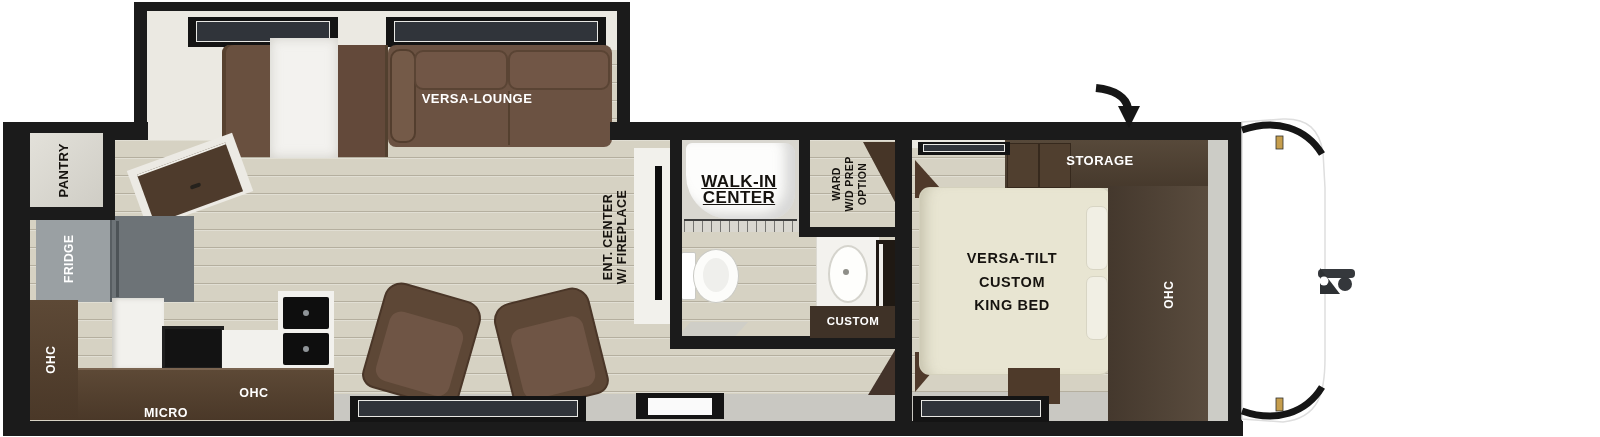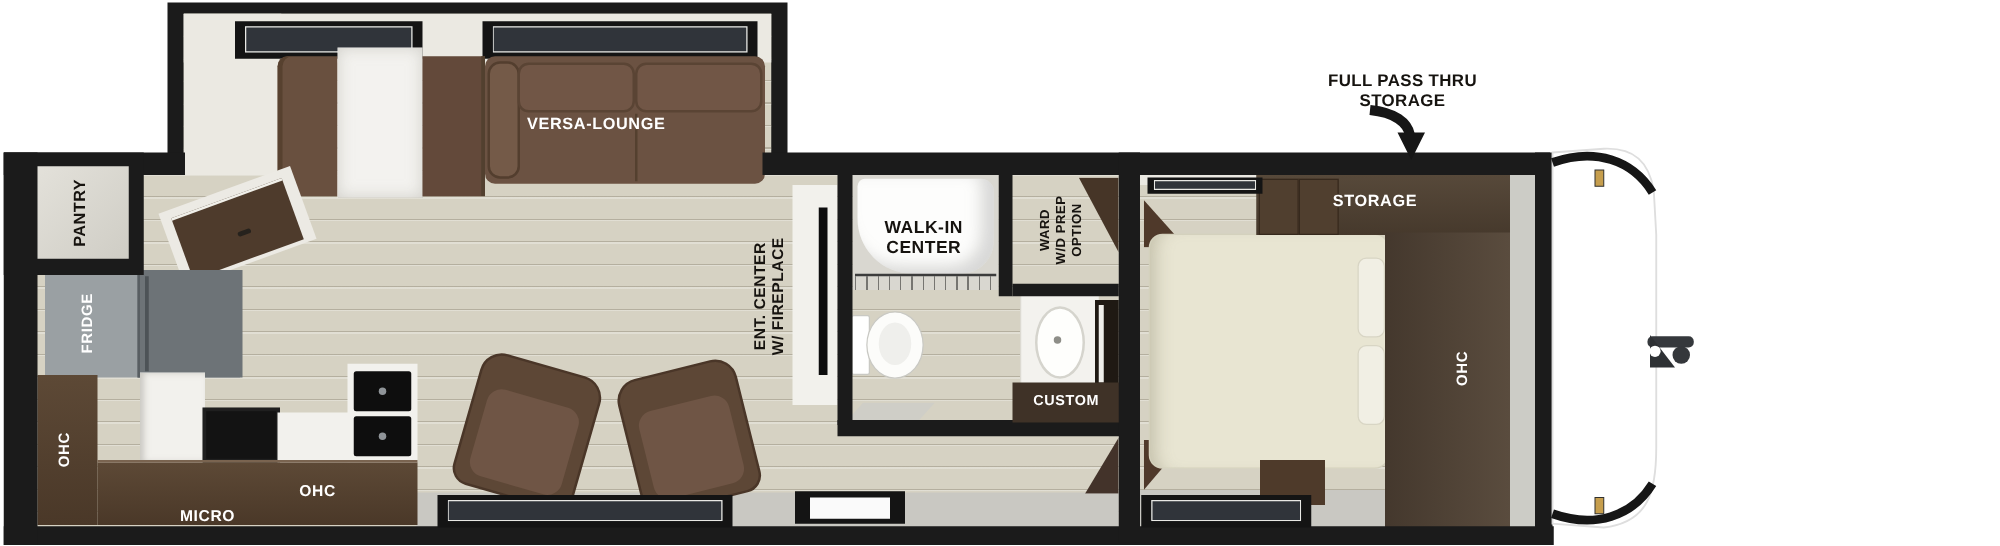--- a/index.html
+++ b/index.html
@@ -89,21 +89,21 @@
   <div class="a lbl rot" style="left:551px;top:222px;width:130px;height:30px;font-size:12.5px;">
     <span>ENT. CENTER</span><br>
     <span>W/ FIREPLACE</span>
   </div>
   <div class="a" style="left:868px;top:350px;width:27px;height:45px;background:#43332a;clip-path:polygon(100% 0,100% 100%,0 100%);"></div>
 
   <div class="a wood" style="left:670px;top:140px;width:225px;height:200px;"></div>
   <div class="a" style="left:682px;top:140px;width:117px;height:92px;background:#d9d7d0;"></div>
   <div class="a" style="left:686px;top:143px;width:109px;height:76px;background:#fdfdfc;border-radius:6px 10px 26px 44px;box-shadow:inset -10px -6px 12px rgba(150,150,145,.35);"></div>
   <div class="a" style="left:684px;top:219px;width:113px;height:11px;background:linear-gradient(180deg,#cfe5e1,#9fc6c2);border-top:2px solid #3c3c3c;background-image:repeating-linear-gradient(90deg,rgba(20,20,20,.5) 0 1px,rgba(0,0,0,0) 1px 9px);"></div>
-  <div class="a lbl" style="left:682px;top:174px;width:114px;font-size:14px;line-height:15.5px;">
+  <div class="a lbl" style="left:682px;top:174px;width:114px;font-size:17px;line-height:15.5px;text-decoration:underline;">
     <span>WALK-IN</span><br>
     <span>CENTER</span>
   </div>
   <div class="a" style="left:863px;top:142px;width:32px;height:60px;background:#463527;clip-path:polygon(0 0,100% 0,100% 100%);"></div>
   <div class="a lbl rot" style="left:813px;top:163px;width:76px;height:42px;font-size:10.5px;line-height:13px;">
     <span>WARD</span><br>
     <span>W/D PREP</span><br>
     <span>OPTION</span>
   </div>
   <div class="a" style="left:681px;top:252px;width:13px;height:46px;background:#ffffff;border:1px solid #c9c9c4;border-radius:2px;"></div>
@@ -120,20 +120,25 @@
   <div class="a wall" style="left:799px;top:140px;width:11px;height:97px;"></div>
   <div class="a wall" style="left:810px;top:227px;width:85px;height:10px;"></div>
   <div class="a" style="left:810px;top:306px;width:86px;height:32px;background:#3f3227;"></div>
   <div class="a wlbl" style="left:813px;top:315px;width:80px;font-size:11.5px;">CUSTOM</div>
 
   <div class="a" style="left:915px;top:160px;width:34px;height:38px;background:#4f392a;clip-path:polygon(0 0,100% 100%,0 100%);"></div>
   <div class="a" style="left:915px;top:352px;width:34px;height:40px;background:#4f392a;clip-path:polygon(0 0,100% 0,0 100%);"></div>
   <div class="a" style="left:920px;top:188px;width:190px;height:186px;background:#e8e5d2;border-radius:10px;box-shadow:inset 14px 0 14px -10px rgba(140,135,110,.4), 0 0 0 1px #d4d1bd;"></div>
   <div class="a" style="left:1086px;top:206px;width:20px;height:62px;background:#f1efe4;border:1px solid #d8d5c4;border-radius:7px;"></div>
   <div class="a" style="left:1086px;top:276px;width:20px;height:62px;background:#f1efe4;border:1px solid #d8d5c4;border-radius:7px;"></div>
+  <div class="a lbl" style="left:932px;top:247px;width:160px;font-size:14.5px;line-height:23.5px;letter-spacing:.6px;">
+    <span>VERSA-TILT</span><br>
+    <span>CUSTOM</span><br>
+    <span>KING BED</span>
+  </div>
   <div class="a" style="left:1005px;top:140px;width:203px;height:48px;background:linear-gradient(180deg,#57493a,#46392c);"></div>
   <div class="a" style="left:1007px;top:143px;width:30px;height:43px;background:#503f2f;border:1px solid #36291d;"></div>
   <div class="a" style="left:1039px;top:143px;width:30px;height:43px;background:#503f2f;border:1px solid #36291d;"></div>
   <div class="a wlbl" style="left:1040px;top:154px;width:120px;font-size:13px;">STORAGE</div>
   <div class="a" style="left:1108px;top:186px;width:100px;height:236px;background:linear-gradient(90deg,#44382d,#5a4c3e);"></div>
   <div class="a wlbl rot" style="left:1152px;top:288px;width:36px;font-size:12px;">OHC</div>
   <div class="a" style="left:1008px;top:368px;width:52px;height:36px;background:#4e3a2a;"></div>
 
   <div class="a wall" style="left:3px;top:122px;width:145px;height:18px;"></div>
   <div class="a wall" style="left:610px;top:122px;width:630px;height:18px;"></div>
@@ -166,22 +171,18 @@
     <rect x="48" y="28" width="7" height="13" fill="#c69e4d" stroke="#30302e" stroke-width="0.8"></rect>
     <rect x="48" y="290" width="7" height="13" fill="#c69e4d" stroke="#30302e" stroke-width="0.8"></rect>
     <g>
       <rect x="90" y="161" width="37" height="9" rx="4" fill="#35383c"></rect>
       <polygon points="92,160 112,186 92,186" fill="#2e3134"></polygon>
       <circle cx="117" cy="176" r="7" fill="#34373b"></circle>
       <circle cx="96" cy="173" r="4.5" fill="#ffffff"></circle>
     </g>
   </svg>
 
-  <div class="a lbl" style="left:1040px;top:57px;width:164px;font-size:13.5px;line-height:16px;letter-spacing:.3px;">
-    <span>FULL PASS THRU</span><br>
-    <span>STORAGE</span>
-  </div>
   <svg class="a" style="left:1088px;top:80px;" width="60" height="55" viewBox="0 0 60 55">
     <path d="M8,8 C28,10 38,18 40,28" fill="none" stroke="#161616" stroke-width="8"></path>
     <polygon points="30,26 52,26 41,48" fill="#161616"></polygon>
   </svg>
 
 </div>
 
 </body></html>

